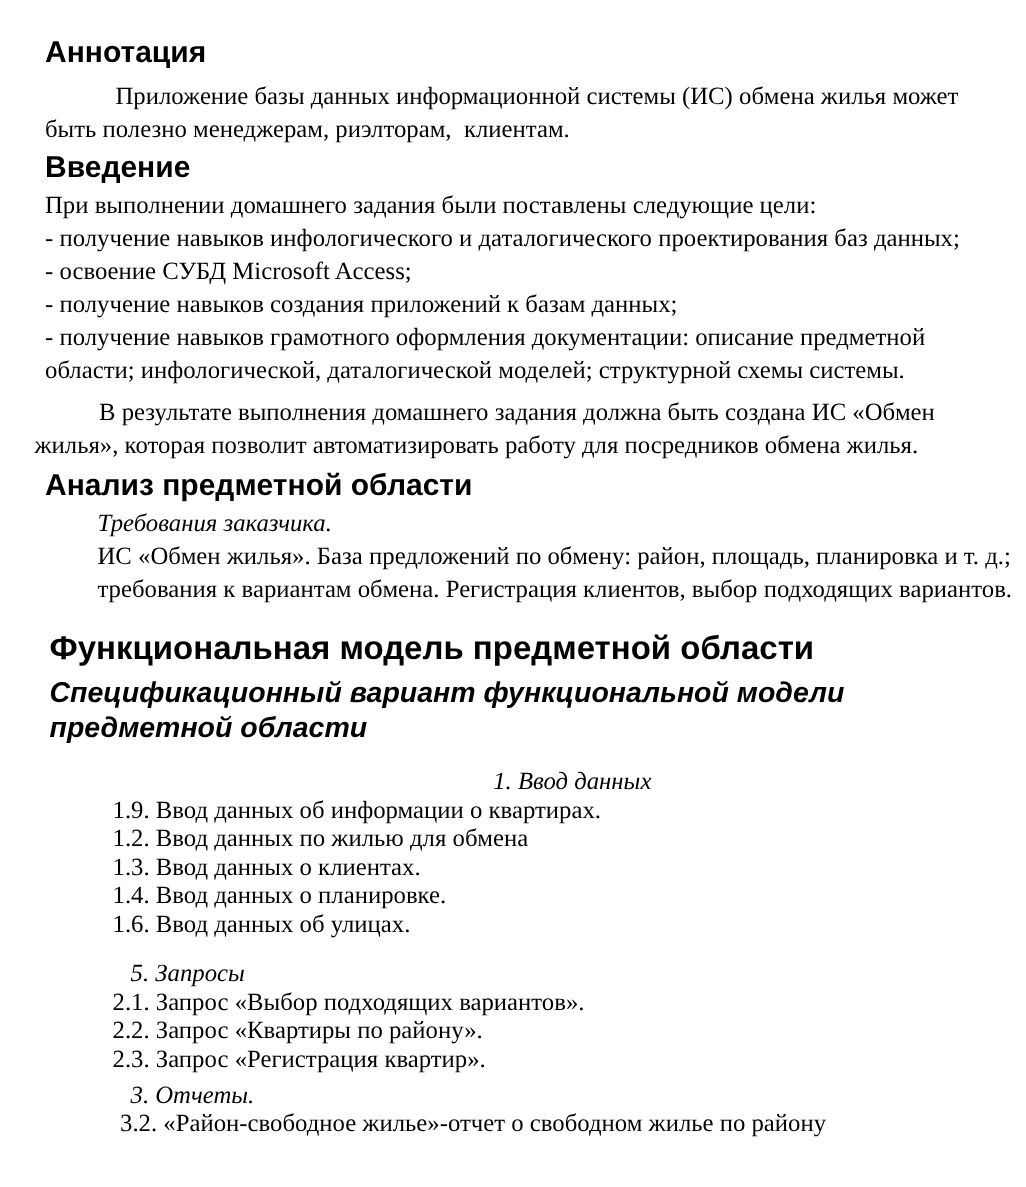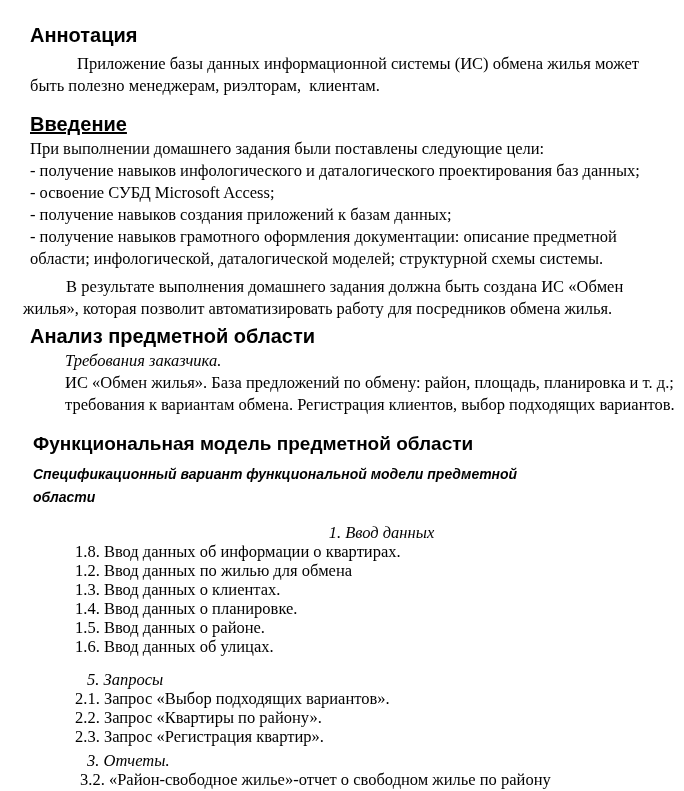--- a/index.html
+++ b/index.html
@@ -24,41 +24,41 @@
     font-family: "Liberation Sans", sans-serif;
     font-weight: bold;
     margin: 0;
   }
   h1 {
     font-size: 20px;
     line-height: 23px;
     white-space: nowrap;
   }
   h2 {
-    font-size: 19px;
+    font-size: 22px;
     line-height: 23px;
     margin-left: 3px;
     margin-top: 16px;
     white-space: nowrap;
   }
   h3 {
-    font-size: 14px;
+    font-size: 19px;
     line-height: 23px;
     font-style: italic;
     margin-left: 3px;
     margin-top: 8px;
     max-width: 545px;
   }
   p { margin: 0; }
   .para { margin: 0; }
   .nowrap { white-space: nowrap; }
   .prewrap { white-space: pre-wrap; }
   .indent { text-indent: 47px; }
   #annotation-heading { margin-bottom: 6px; }
-  #introduction-heading { margin-top: 16px; margin-bottom: 2px; text-decoration: underline; }
+  #introduction-heading { margin-top: 4px; margin-bottom: 2px; }
   #analysis-heading { margin-top: 5px; margin-bottom: 2px; }
   .result-para {
     margin-top: 6px;
     margin-left: -7px;
     text-indent: 43px;
   }
   .sub { margin-left: 35px; }
   .italic { font-style: italic; }
   .fm-title {
     margin-left: 57px;
@@ -100,25 +100,24 @@
 
   <div class="para sub italic">Требования заказчика.</div>
 
   <div class="para sub">ИС «Обмен жилья». База предложений по обмену: район, площадь, планировка и т. д.; требования к вариантам обмена. Регистрация клиентов, выбор подходящих вариантов.</div>
 
   <h2>Функциональная модель предметной области</h2>
 
   <h3>Спецификационный вариант функциональной модели предметной области</h3>
 
   <div class="para fm-title g1">1. Ввод данных</div>
-  <div class="para fm-item">1.8. Ввод данных об информации о квартирах.</div>
+  <div class="para fm-item">1.9. Ввод данных об информации о квартирах.</div>
   <div class="para fm-item">1.2. Ввод данных по жилью для обмена</div>
   <div class="para fm-item">1.3. Ввод данных о клиентах.</div>
   <div class="para fm-item">1.4. Ввод данных о планировке.</div>
-  <div class="para fm-item">1.5. Ввод данных о районе.</div>
   <div class="para fm-item">1.6. Ввод данных об улицах.</div>
 
   <div class="para fm-title g2">5. Запросы</div>
   <div class="para fm-item">2.1. Запрос «Выбор подходящих вариантов».</div>
   <div class="para fm-item">2.2. Запрос «Квартиры по району».</div>
   <div class="para fm-item">2.3. Запрос «Регистрация квартир».</div>
 
   <div class="para fm-title g3">3. Отчеты.</div>
   <div class="para fm-item g3">3.2. «Район-свободное жилье»-отчет о свободном жилье по району</div>
 

